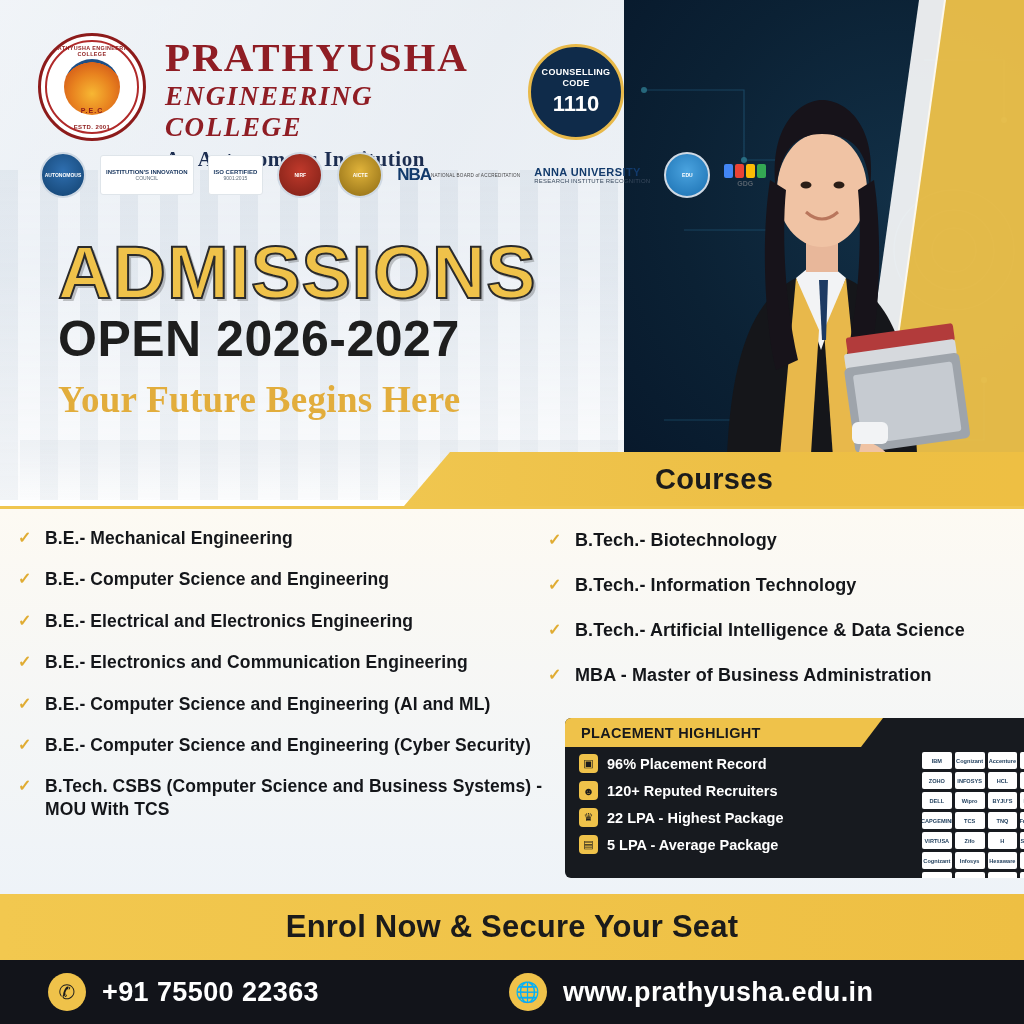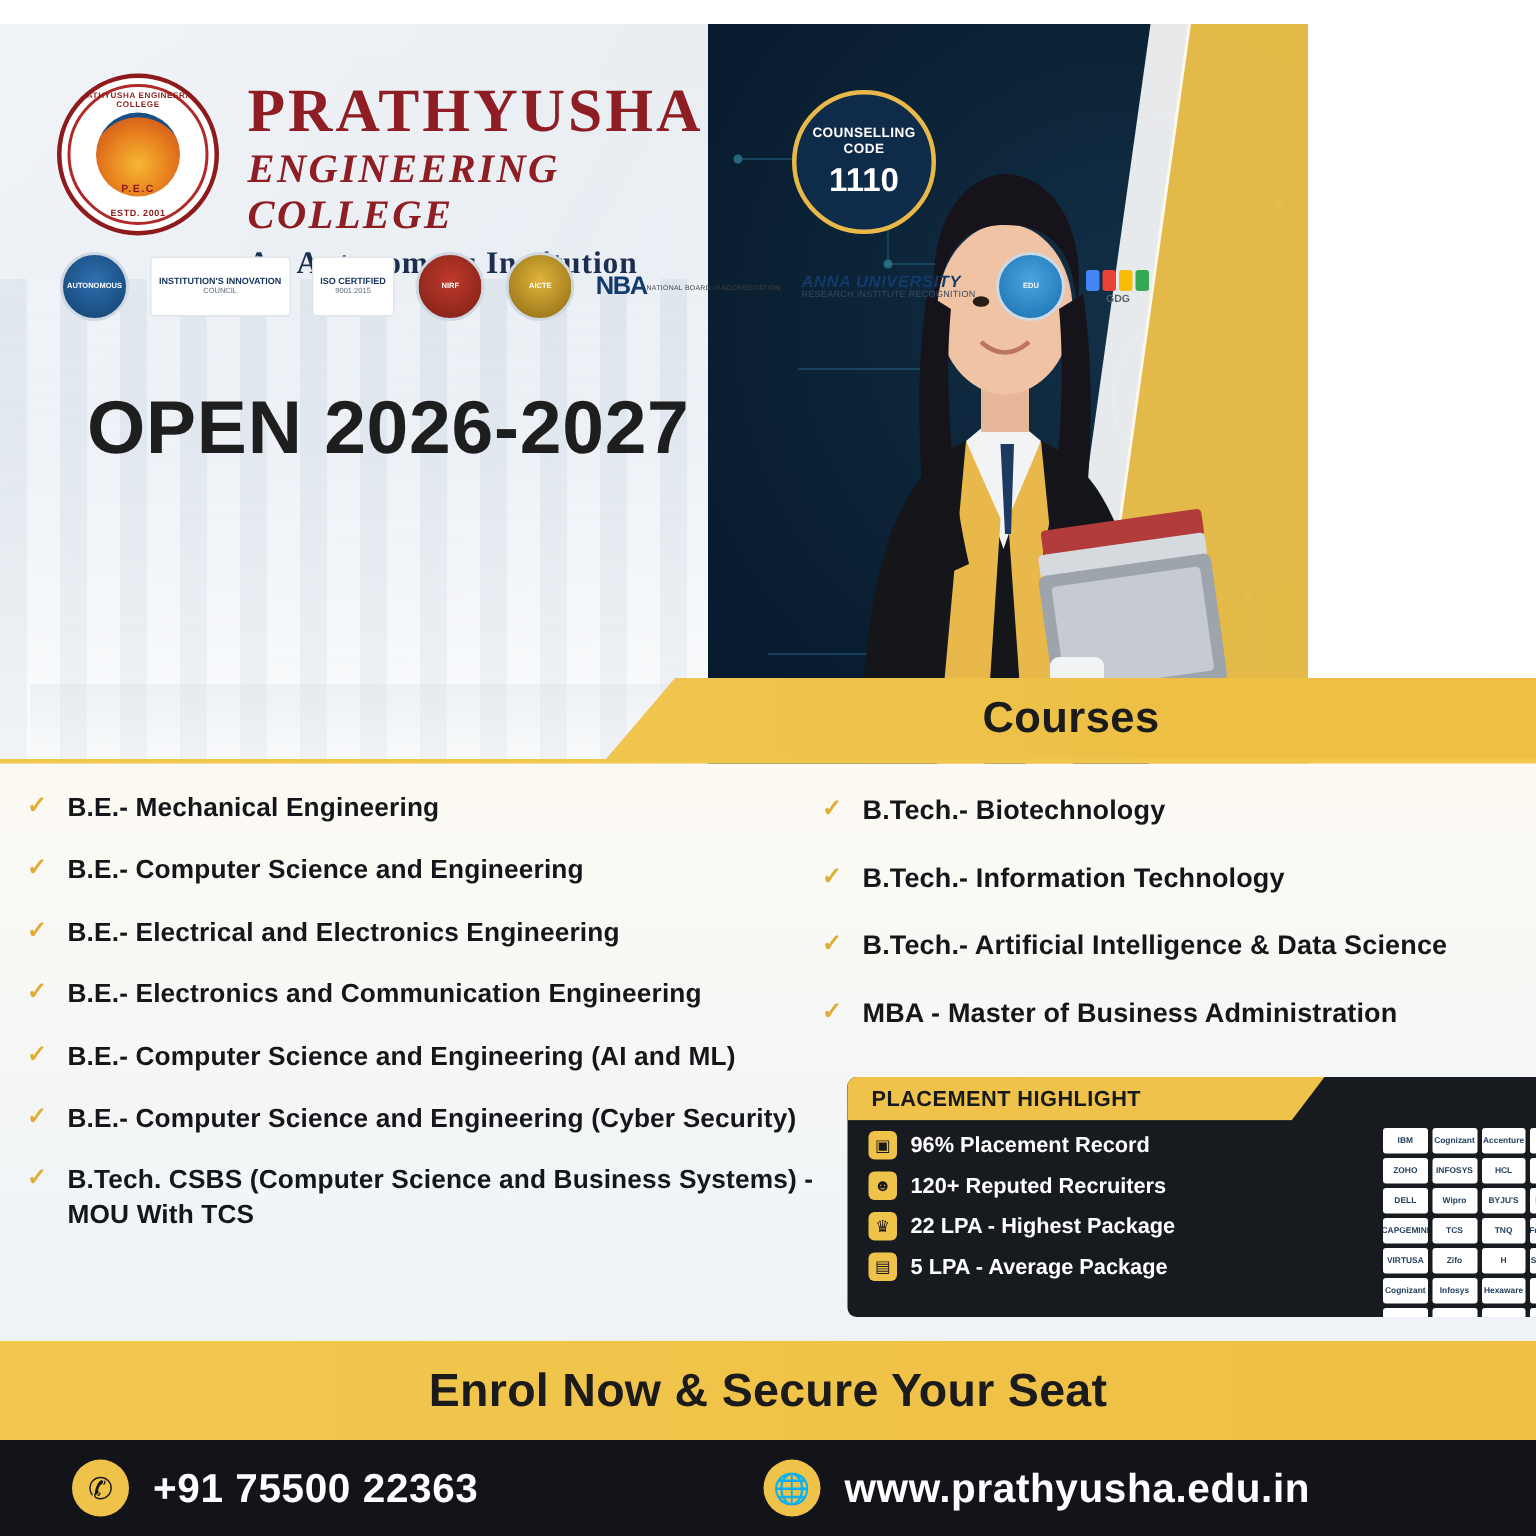--- a/index.html
+++ b/index.html
@@ -11,21 +11,21 @@
   }
   .poster {
     position: relative;
     width: 1024px; height: 1024px;
     overflow: hidden;
     background: #ffffff;
   }
 
   
   .hero {
-    position: absolute; left: 0; top: 16px; width: 872px; height: 500px;
+    position: absolute; left: 0; top: 0; width: 1024px; height: 500px;
     background:
       linear-gradient(180deg, rgba(255,255,255,0.55) 0%, rgba(243,246,250,0.75) 55%, rgba(255,255,255,0.9) 100%),
       linear-gradient(120deg, #dfe7ef 0%, #cfd9e4 40%, #e8eef4 100%);
     overflow: hidden;
   }
   
   .campus {
     position: absolute; left: 0; bottom: 0; width: 700px; height: 330px;
     background:
       linear-gradient(180deg, rgba(255,255,255,0) 0%, rgba(255,255,255,0.25) 100%),
@@ -114,21 +114,21 @@
   .acc-box {
     height: 40px; min-width: 54px; background: #ffffff; border: 1px solid #dfe5ea; border-radius: 3px;
     display: flex; flex-direction: column; align-items: center; justify-content: center;
     padding: 2px 5px; color: #14325b;
   }
   .acc-box .l1 { font-size: 6px; font-weight: 800; line-height: 1.1; }
   .acc-box .l2 { font-size: 5px; line-height: 1.1; color: #5a6a7a; }
   .nba { font-family: "Liberation Sans", sans-serif; font-size: 17px; font-weight: 800; color: #123a6b; letter-spacing: -1px; }
   .nba-sub { font-size: 4.6px; color: #444; letter-spacing: .2px; }
   .anna { color: #123a6b; }
-  .anna .a1 { font-size: 11px; font-weight: 800; letter-spacing: .4px; font-style: italic; }
+  .anna .a1 { font-size: 11px; font-weight: 800; letter-spacing: .4px; }
   .anna .a2 { font-size: 6px; letter-spacing: .2px; color: #3a4a5e; }
   .gdg { display: flex; flex-direction: column; align-items: center; }
   .gdg .marks { display: flex; gap: 2px; }
   .gdg .marks i { display: block; width: 9px; height: 14px; border-radius: 2px; }
   .gdg .txt { font-size: 7px; color: #55606b; font-weight: 700; margin-top: 2px; }
 
   
   .headline { position: absolute; left: 58px; top: 238px; }
   .h-admissions {
     font-size: 74px; font-weight: 800; letter-spacing: 1px; line-height: .95;
@@ -348,21 +348,23 @@
           <i style="background:#4285f4"></i>
             <i style="background:#ea4335"></i>
             <i style="background:#fbbc05"></i>
             <i style="background:#34a853"></i>
         </div>
         <div class="txt">GDG</div>
       </div>
     </div>
 
     <div class="headline">
+      <div class="h-admissions">ADMISSIONS</div>
       <div class="h-open">OPEN 2026-2027</div>
+      <div class="h-sub">Your Future Begins Here</div>
     </div>
   </div>
 
   <div class="courses-banner">
     <span>Courses</span>
   </div>
 
   <div class="list-area">
     <div class="col col-left">
       <div class="citem">

